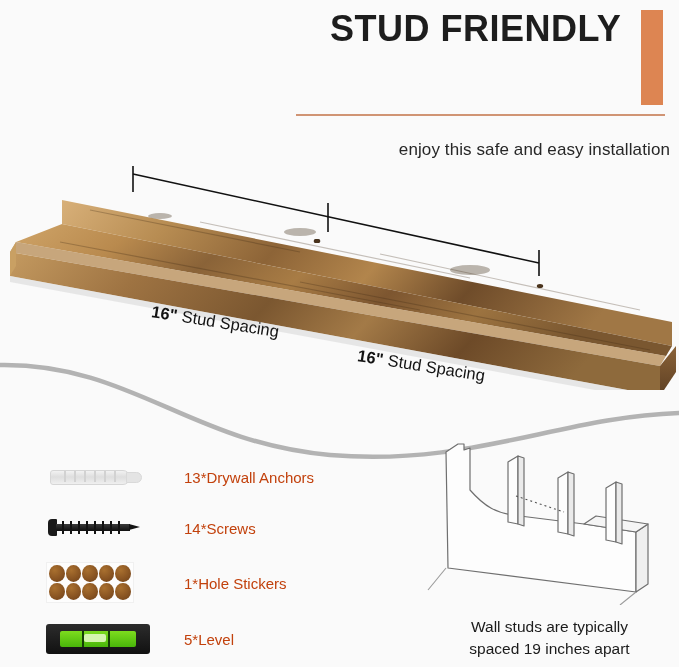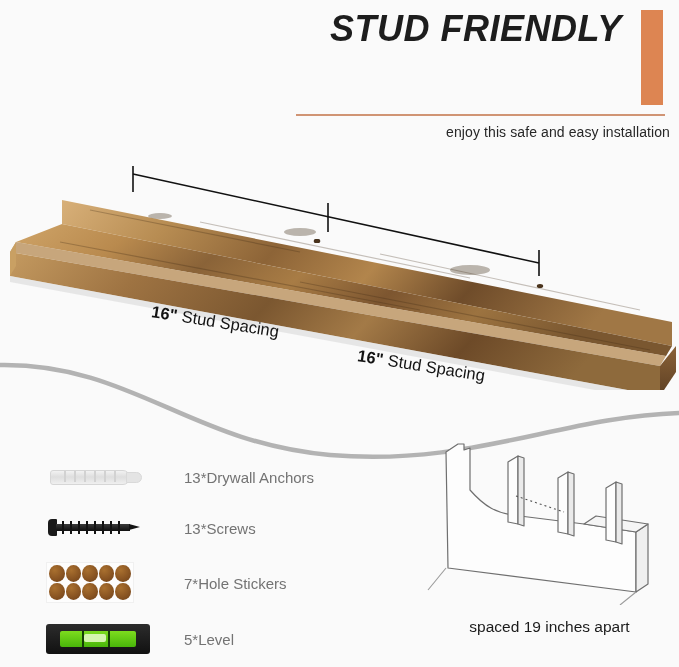--- a/index.html
+++ b/index.html
@@ -5,56 +5,56 @@
   html,body{margin:0;padding:0;}
   body{
     width:679px;height:667px;overflow:hidden;position:relative;
     background:#fafafa;
     font-family:"Liberation Sans","DejaVu Sans",sans-serif;
     -webkit-font-smoothing:antialiased;
   }
   .stage{position:absolute;inset:0;}
 
   
-  .header{position:absolute;left:330px;top:8px;width:290px;text-align:right;font-style:italic;}
+  .header{position:absolute;left:330px;top:8px;width:290px;text-align:right;}
   .title-line{
     font-size:36px;font-weight:700;color:#1d1d1d;
     letter-spacing:0.5px;line-height:1.16;white-space:nowrap;
   }
   .accent-bar{
     position:absolute;left:641px;top:10px;width:22px;height:95px;
     background:#dd8552;
   }
   .hrule{
     position:absolute;left:296px;top:114px;width:369px;height:1.5px;
     background:#c8815c;opacity:.85;
   }
   .subtitle{
-    position:absolute;left:290px;top:124px;width:380px;text-align:right;
-    font-size:14px;color:#272727;letter-spacing:.1px;white-space:nowrap;
+    position:absolute;left:290px;top:140px;width:380px;text-align:right;
+    font-size:17px;color:#272727;letter-spacing:.1px;white-space:nowrap;
   }
 
   
   .shelf-area{position:absolute;left:0;top:150px;width:679px;height:240px;}
   .dimlabel{
     position:absolute;font-size:16.5px;color:#141414;white-space:nowrap;
     transform-origin:left bottom;
   }
   .dimlabel b{font-weight:700;}
   .dim1{left:150px;top:152px;transform:rotate(9deg);}
   .dim2{left:356px;top:196px;transform:rotate(9deg);}
 
   
   .parts{position:absolute;left:38px;top:452px;width:330px;}
   .part-row{
     display:flex;align-items:center;height:50px;margin-bottom:1px;
   }
   .part-icon{width:128px;height:46px;position:relative;flex:0 0 128px;}
   .part-label{
-    font-size:15px;color:#737373;margin-left:18px;white-space:nowrap;
+    font-size:15px;color:#c2410c;margin-left:18px;white-space:nowrap;
   }
 
   
   .anchor-body{
     position:absolute;left:12px;top:16px;width:78px;height:13px;
     background:linear-gradient(180deg,#f2f2f2 0%,#dedede 45%,#efefef 100%);
     border:1px solid #d6d6d6;border-radius:3px 7px 7px 3px;
   }
   .anchor-rib{position:absolute;top:17px;width:1.5px;height:11px;background:#d2d2d2;}
   .anchor-tip{
@@ -234,39 +234,39 @@
         <div class="screw-thread" style="left:24px"></div>
         <div class="screw-thread" style="left:32px"></div>
         <div class="screw-thread" style="left:40px"></div>
         <div class="screw-thread" style="left:48px"></div>
         <div class="screw-thread" style="left:56px"></div>
         <div class="screw-thread" style="left:64px"></div>
         <div class="screw-thread" style="left:72px"></div>
         <div class="screw-thread" style="left:80px"></div>
         <div class="screw-point"></div>
       </div>
-      <div class="part-label">13*Screws</div>
+      <div class="part-label">14*Screws</div>
     </div>
 
     <div class="part-row" style="height:58px">
       <div class="part-icon" style="height:46px">
         <div class="stickers">
           <div class="dot"></div>
             <div class="dot"></div>
             <div class="dot"></div>
             <div class="dot"></div>
             <div class="dot"></div>
           <div class="dot"></div>
             <div class="dot"></div>
             <div class="dot"></div>
             <div class="dot"></div>
             <div class="dot"></div>
         </div>
       </div>
-      <div class="part-label">7*Hole Stickers</div>
+      <div class="part-label">1*Hole Stickers</div>
     </div>
 
     <div class="part-row" style="height:52px">
       <div class="part-icon">
         <div class="level-body"></div>
         <div class="level-vial"></div>
         <div class="level-bubble"></div>
         <div class="level-vline" style="left:44px"></div>
         <div class="level-vline" style="left:70px"></div>
       </div>
@@ -296,16 +296,17 @@
 
       <line x1="22" y1="138" x2="4" y2="160" stroke="#9a9a9a" stroke-width="1.1"></line>
       <line x1="212" y1="162" x2="196" y2="175" stroke="#9a9a9a" stroke-width="1.1"></line>
 
       <line x1="92" y1="66" x2="140" y2="82" stroke="#555" stroke-width="1.1" stroke-dasharray="2,3"></line>
     </svg>
     
   </div>
 
   <div class="stud-caption">
+    <div>Wall studs are typically</div>
     <div>spaced 19 inches apart</div>
   </div>
 
 </div>
 
 </body></html>

